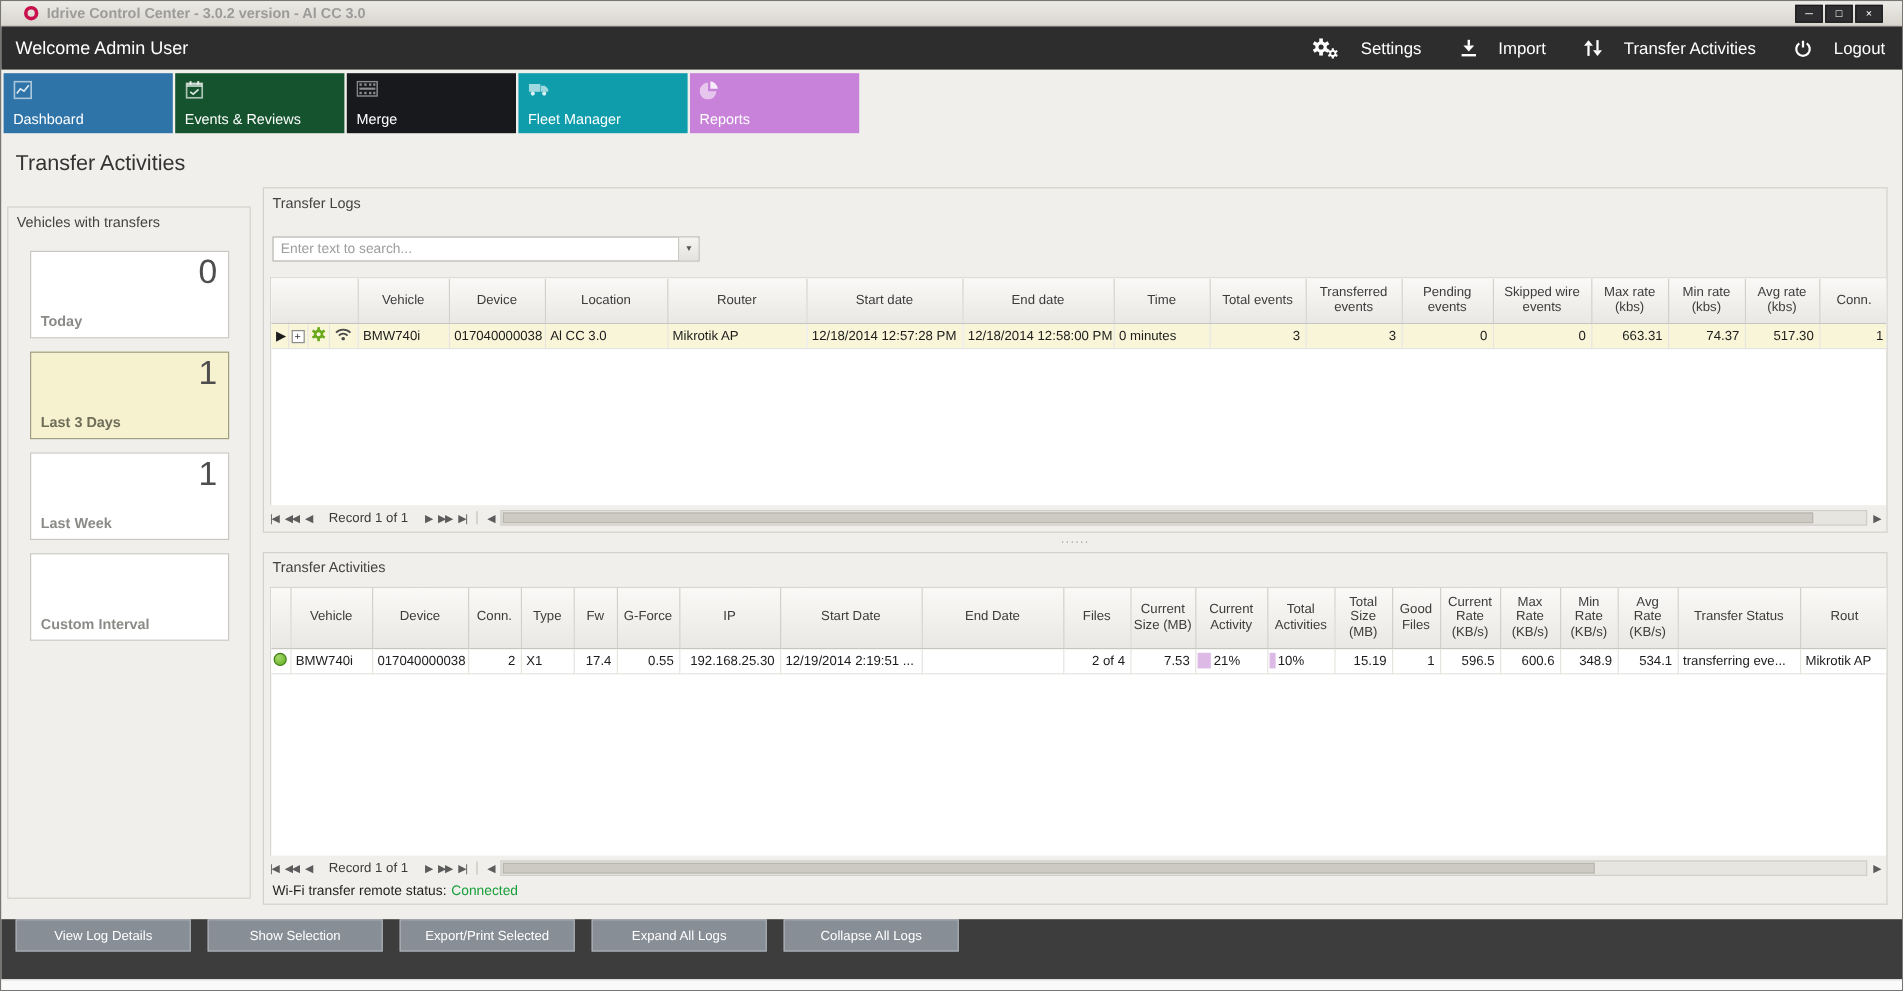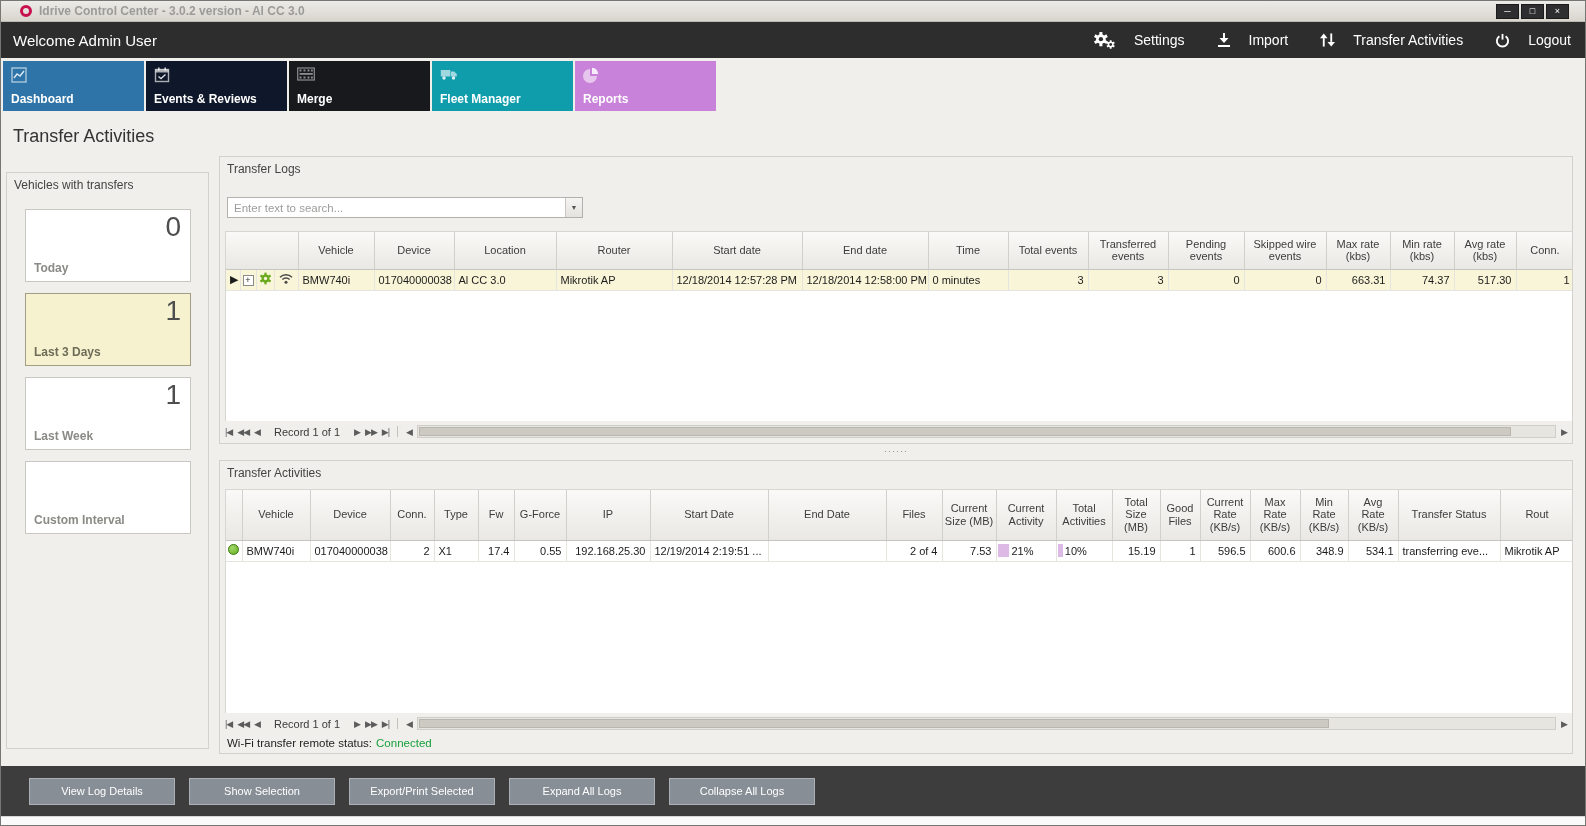--- a/index.html
+++ b/index.html
@@ -16,21 +16,21 @@
   
   .topbar{height:36px;background:#2d2d2d;color:#fff;display:flex;align-items:center;padding:0 12px;}
   .welcome{font-size:15px;}
   .top-actions{margin-left:auto;display:flex;align-items:center;gap:32px;padding-right:2px;}
   .top-action{display:flex;align-items:center;gap:18px;font-size:14px;cursor:pointer;white-space:nowrap;}
   .top-action svg{display:block;}
 
   
   .tiles{display:flex;gap:2px;padding:3px 0 0 2px;height:56px;}
   .tile{width:141px;height:50px;position:relative;color:#fff;cursor:pointer;flex:none;}
-  .tile-label{position:absolute;left:8px;bottom:5px;font-size:12px;font-weight:bold;white-space:nowrap;}
+  .tile-label{position:absolute;left:8px;bottom:5px;font-size:12px;font-weight:normal;white-space:nowrap;}
   .tile-icon{position:absolute;left:8px;top:6px;}
 
   .page-title{font-size:18px;color:#333;padding:12px 0 0 12px;height:40px;}
 
   
   .panel{position:absolute;background:#f0efeb;border:1px solid #d3d1cb;}
   .panel-title{font-size:12px;color:#434343;padding:5px 7px;}
 
   
   .sidebar{left:5px;top:155px;width:203px;height:577px;margin-top:16px;}
@@ -79,21 +79,21 @@
   .pg-sep{width:1px;height:11px;background:#c4c2bc;margin:0 3px;}
   .hscroll{flex:1;height:13px;background:#e7e5e0;border:1px solid #d0cec8;position:relative;cursor:pointer;}
   .hthumb{position:absolute;left:1px;top:1px;bottom:1px;width:96%;background:#cdcac3;border:1px solid #b9b6af;}
 
   .wifi-status{position:absolute;left:7px;bottom:4px;font-size:11.5px;color:#1e1e1e;}
   .wifi-status .connected{color:#189f3c;margin-left:4px;}
 
   .splitter{position:absolute;left:218px;top:447px;width:1354px;height:10px;text-align:center;color:#8d8d8b;font-size:9px;letter-spacing:1px;line-height:7px;cursor:row-resize;}
 
   
-  .bottombar{position:absolute;left:0;top:765px;width:1586px;height:50px;background:#3d3d3d;display:flex;align-items:center;padding-left:28px;}
+  .bottombar{position:absolute;left:0;top:765px;width:1586px;height:50px;background:#3d3d3d;display:flex;padding-left:12px;}
   .bbtn{width:146px;height:27px;margin-right:14px;background:#878e96;border:1px solid #aab0b6;color:#fff;font-size:11px;font-family:"Liberation Sans",sans-serif;cursor:pointer;}
   .bottom-strip{position:absolute;left:0;top:815px;width:1586px;height:10px;background:#fafafa;border-top:1px solid #d7d7d7;}
 </style>
 </head>
 <body>
 
 <div class="titlebar">
   <span class="app-icon"></span>
   <span class="title-text">Idrive Control Center - 3.0.2 version - Al CC 3.0</span>
   <div class="win-btns">
@@ -165,21 +165,21 @@
 <div class="tiles">
   <div class="tile" style="background: rgb(46, 116, 168);">
     <span class="tile-icon">
       <svg width="16" height="16" viewBox="0 0 16 16">
         <rect x="1" y="1" width="14" height="14" fill="none" stroke="rgba(255,255,255,.6)" stroke-width="1.4"></rect>
         <polyline points="3,11 6,7 9,9 13,4" fill="none" stroke="rgba(255,255,255,.85)" stroke-width="1.4"></polyline>
       </svg>
     </span>
     <span class="tile-label">Dashboard</span>
   </div>
-  <div class="tile" style="background: #0f172a;">
+  <div class="tile" style="background: #14532d;">
     <span class="tile-icon">
       <svg width="16" height="16" viewBox="0 0 16 16">
         <rect x="1.5" y="2.5" width="13" height="12" fill="none" stroke="rgba(255,255,255,.65)" stroke-width="1.4"></rect>
         <rect x="1.5" y="2.5" width="13" height="3" fill="rgba(255,255,255,.65)"></rect>
         <rect x="4" y="0.5" width="1.6" height="3" fill="rgba(255,255,255,.8)"></rect>
         <rect x="10.4" y="0.5" width="1.6" height="3" fill="rgba(255,255,255,.8)"></rect>
         <polyline points="4.5,9.5 7,11.5 11.5,7.5" fill="none" stroke="rgba(255,255,255,.85)" stroke-width="1.4"></polyline>
       </svg>
     </span>
     <span class="tile-label">Events &amp; Reviews</span>

